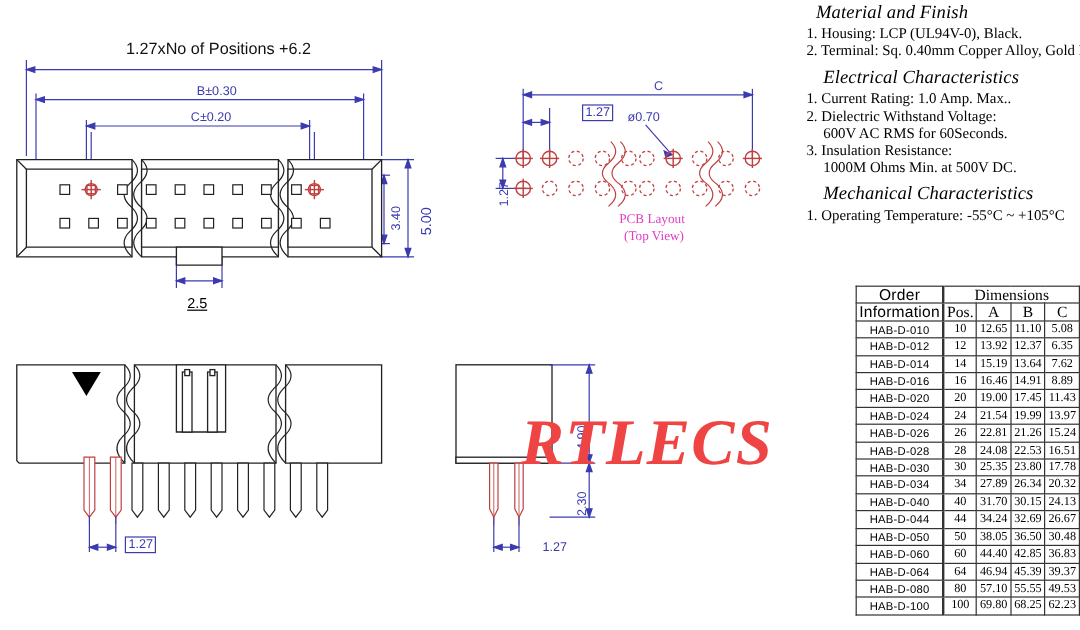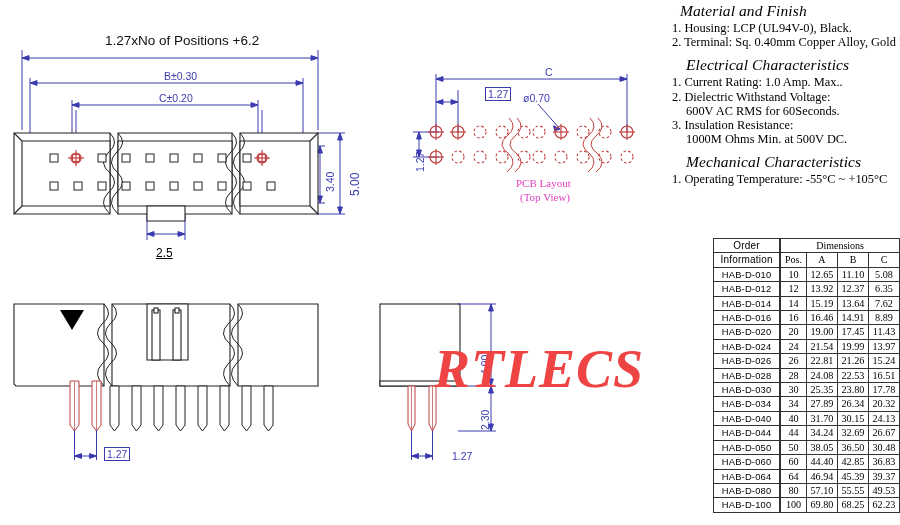--- a/index.html
+++ b/index.html
@@ -16,21 +16,21 @@
   .spec-line{font-family:"Liberation Serif", serif;font-size:12.4px;
              line-height:14.2px;margin:0;white-space:nowrap;}
   .spec-line.sub{padding-left:14px;}
   .spec-block{margin-bottom:7px;}
 
   
   #order-table{position:absolute;left:713px;top:238px;border-collapse:collapse;
                font-family:"Liberation Serif", serif;font-size:10.2px;}
   #order-table td,#order-table th{border:1px solid #333;text-align:center;
                padding:0 2px;height:13.4px;line-height:13.4px;font-weight:normal;}
-  #order-table th{font-size:10px;}
+  #order-table th{font-size:13px;}
   .c-order{width:64px;font-family:"Liberation Sans",sans-serif;font-size:9.4px;
            letter-spacing:.2px;}
   .c-pos{width:22px;}
   .c-dim{width:27px;}
   .thick-l{border-left:2px solid #333 !important;}
 
   
   .dimtxt{position:absolute;font-family:"Liberation Sans",sans-serif;
           font-size:10.5px;color:#3b3bb0;white-space:nowrap;}
   .dimtxt.blk{color:#000;font-size:12px;}

